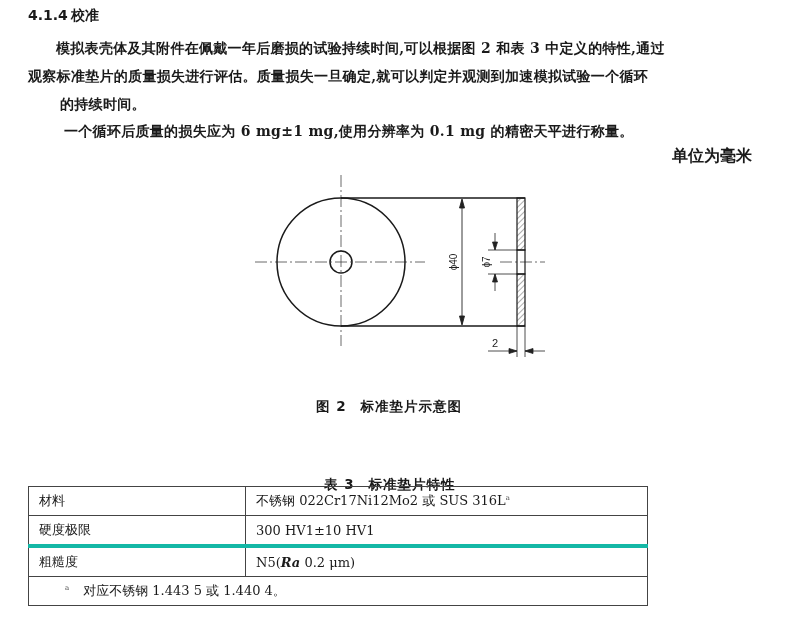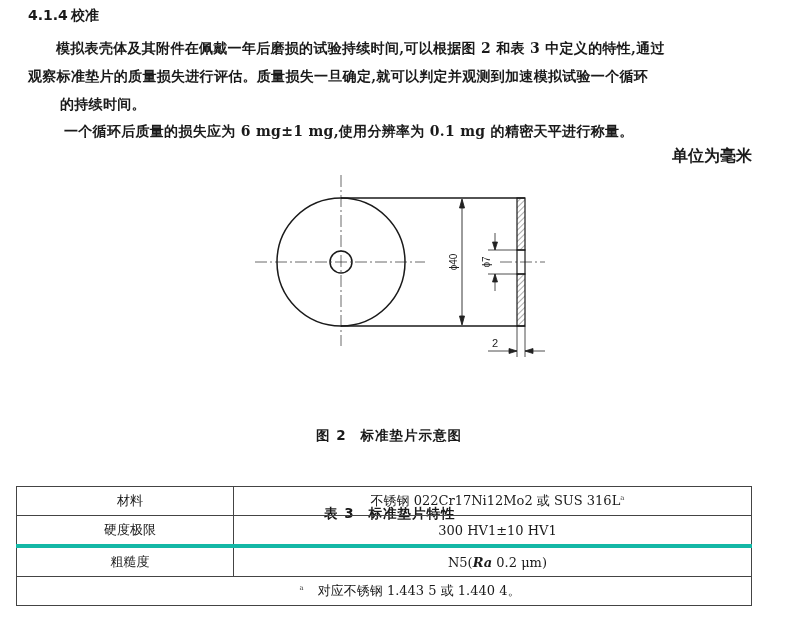--- a/index.html
+++ b/index.html
@@ -3,29 +3,29 @@
 <meta charset="utf-8">
 <style>
   html, body { margin: 0; padding: 0; background: #ffffff; }
   body { width: 800px; height: 621px; position: relative; overflow: hidden;
          font-family: "DejaVu Serif", "Liberation Serif", serif; color: #1a1a1a; }
   .abs { position: absolute; white-space: nowrap; font-weight: bold; }
   .heading { left: 28px; top: 7px; font-family: "DejaVu Sans", "Liberation Sans", sans-serif; font-size: 14px; font-weight: bold; }
   .heading .num { margin-right: 3px; }
   .para { font-size: 14px; letter-spacing: 0.3px; }
   .units { right: 48px; top: 146px; font-size: 16px; }
-  .caption { font-family: "DejaVu Sans", "Liberation Sans", sans-serif; font-size: 13.5px; font-weight: bold; letter-spacing: 1px; margin-top: 29px; }
+  .caption { font-family: "DejaVu Sans", "Liberation Sans", sans-serif; font-size: 13.5px; font-weight: bold; letter-spacing: 1px; }
   .caption .gap { display: inline-block; width: 14px; }
   svg.drawing { position: absolute; left: 0; top: 0; }
-  table.props { position: absolute; left: 16px; top: 486px; width: 736px; border-collapse: collapse;
-                font-size: 13px; border: 1.5px solid #333; text-align: center; }
+  table.props { position: absolute; left: 28px; top: 486px; width: 620px; border-collapse: collapse;
+                font-size: 13px; border: 1.5px solid #333; }
   table.props td { border: 1px solid #444; height: 28px; padding: 0 0 0 10px; vertical-align: middle; }
   table.props td.col1 { width: 206px; }
   table.props tr.row-mid td { border-bottom: 4px solid #14b8a6; }
-  table.props td.note { padding-left: 52px; margin-top: 48px; }
+  table.props td.note { padding-left: 36px; margin-top: 48px; }
   sup.fn { font-size: 7px; vertical-align: super; color: #444; }
   .note sup.fn { margin-right: 14px; }
   i.it { font-style: italic; font-weight: bold; }
 </style>
 </head>
 <body>
 
 <div class="abs heading">
   <span class="num">4.1.4</span><span>校准</span>
 </div>

